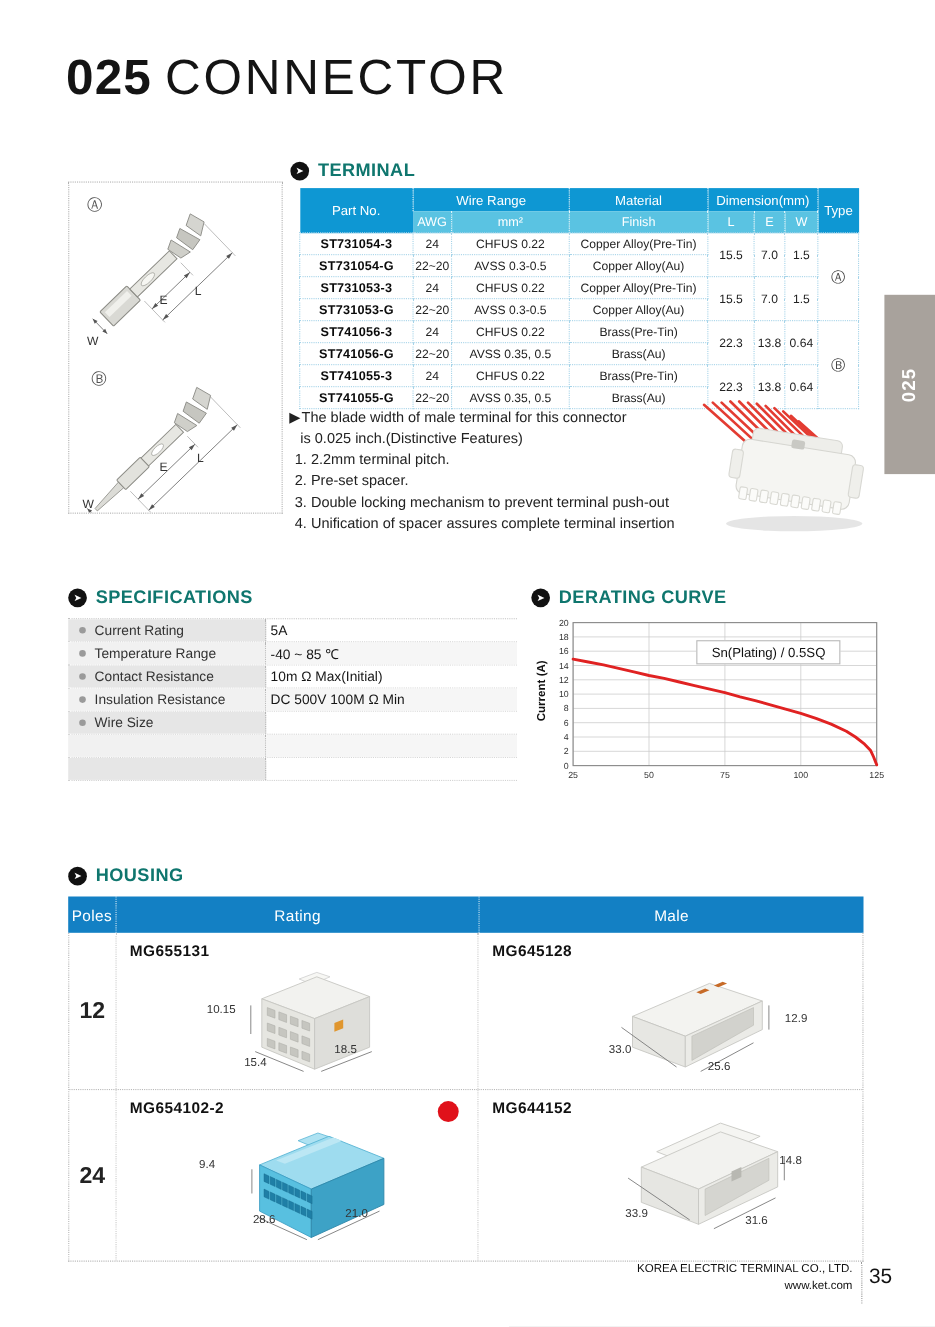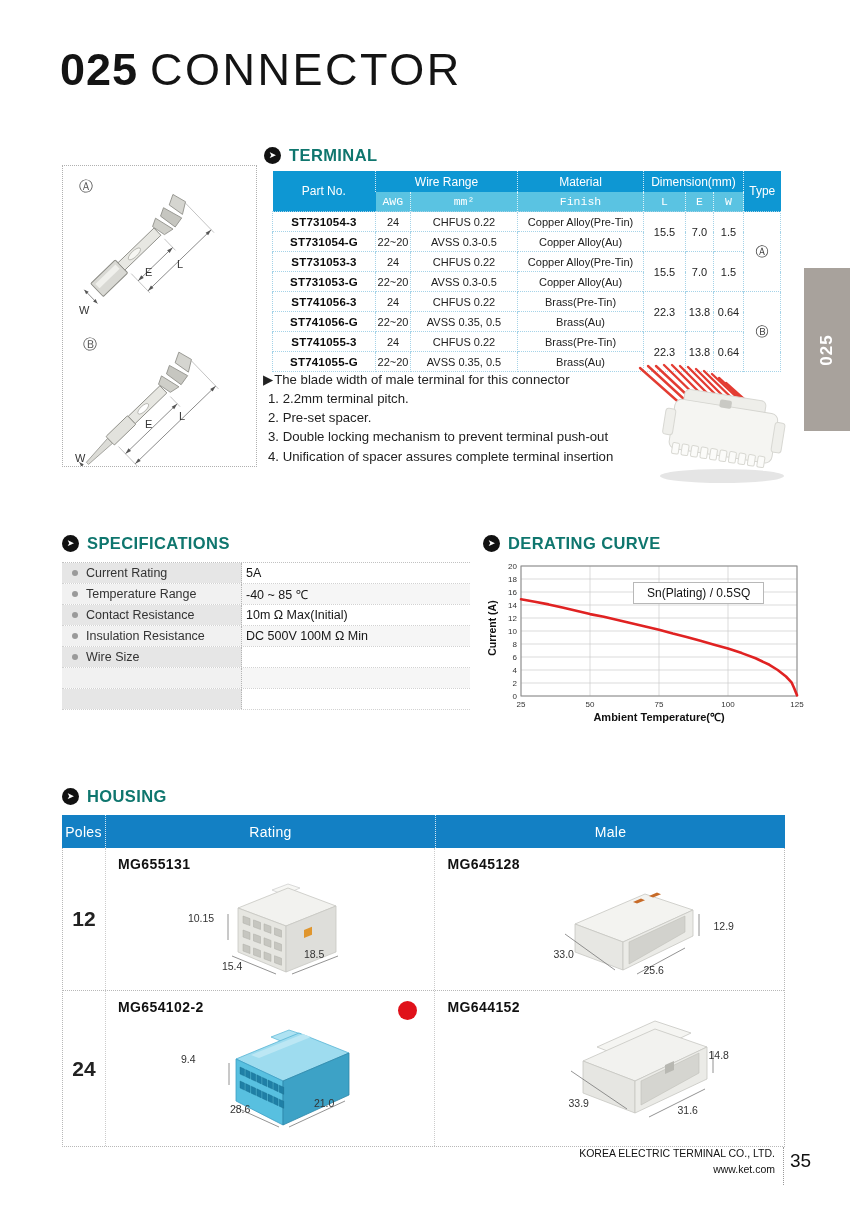--- a/index.html
+++ b/index.html
@@ -20,21 +20,21 @@
   
   .tbox{position:absolute;left:62px;top:165px;width:193px;height:300px;border:1px dotted #b0b0b0;background:#fff;}
   .tbox .circ-label{position:absolute;font-size:14px;color:#555;}
   .tbox svg{position:absolute;}
 
   
   table.tterm{position:absolute;left:272px;top:171px;width:508px;border-collapse:collapse;
               table-layout:fixed;font-size:11.5px;}
   table.tterm th{font-weight:normal;color:#fff;padding:0;}
   table.tterm .th1{background:#0e97d3;height:21px;font-size:12px;}
-  table.tterm .th2{background:#5ac3e2;height:19px;font-size:11.5px;font-family:Liberation Mono, monospace;}
+  table.tterm .th2{background:#5ac3e2;height:19px;font-size:11.5px;}
   table.tterm thead th + th{border-left:1px dotted rgba(255,255,255,.8);}
   table.tterm tbody td{border:1px dotted #a5d3e8;height:19px;text-align:center;color:#222;
                        padding:0;font-size:11px;white-space:nowrap;overflow:hidden;}
   table.tterm td.partcell{font-weight:bold;color:#0a0a0a;font-size:11.5px;letter-spacing:.2px;}
   table.tterm td.typecell{font-size:13px;color:#444;}
 
   
   .features{position:absolute;left:263px;top:370px;width:400px;font-size:13.2px;color:#222;line-height:1.45;}
   .features .l1{display:flex;}
   .features .arr{margin-right:1px;}
@@ -262,20 +262,21 @@
         <td>Brass(Au)</td>
       </tr>
     </tbody>
   </table>
 
   <div class="features">
     <div class="l1">
       <span class="arr">▶</span>
       <span>The blade width of male terminal for this connector</span>
     </div>
+    <div class="l2">is 0.025 inch.(Distinctive Features)</div>
     <div class="it">1. 2.2mm terminal pitch.</div>
     <div class="it">2. Pre-set spacer.</div>
     <div class="it">3. Double locking mechanism to prevent terminal push-out</div>
     <div class="it">4. Unification of spacer assures complete terminal insertion</div>
   </div>
 
   <svg class="cphoto" viewBox="0 0 170 122">
     <ellipse cx="100" cy="114" rx="62" ry="7" fill="rgba(0,0,0,0.10)"></ellipse>
     <g stroke="#e23228" stroke-width="2.4" stroke-linecap="round" opacity="0.95">
       <line x1="18" y1="6" x2="70" y2="52"></line>
@@ -402,21 +403,20 @@
         <text x="34" y="151" text-anchor="middle" font-size="8" fill="#333" font-family="Liberation Sans, sans-serif">25</text>
         <text x="103" y="151" text-anchor="middle" font-size="8" fill="#333" font-family="Liberation Sans, sans-serif">50</text>
         <text x="172" y="151" text-anchor="middle" font-size="8" fill="#333" font-family="Liberation Sans, sans-serif">75</text>
         <text x="241" y="151" text-anchor="middle" font-size="8" fill="#333" font-family="Liberation Sans, sans-serif">100</text>
         <text x="310" y="151" text-anchor="middle" font-size="8" fill="#333" font-family="Liberation Sans, sans-serif">125</text>
         <rect x="34" y="10" width="276" height="130" fill="none" stroke="#8a8a8a" stroke-width="1"></rect>
         <polyline points="34.0,43.2 47.8,45.8 61.6,48.4 75.4,51.6 89.2,54.8 103.0,58.1 116.8,60.7 130.6,64.0 144.4,67.2 158.2,70.5 172.0,73.7 185.8,77.6 199.6,80.9 213.4,84.8 227.2,88.7 241.0,92.6 254.8,97.1 268.6,102.3 282.4,108.8 290.7,114.0 299.0,120.5 304.5,126.3 307.2,132.2 310.0,139.3" fill="none" stroke="#e02222" stroke-width="2.6" stroke-linejoin="round" stroke-linecap="round"></polyline>
       </svg>
     <div class="legend">Sn(Plating) / 0.5SQ</div>
     <div class="ylab">Current (A)</div>
-    <div class="xlab">Ambient Temperature(℃)</div>
   </div>
 
   <div class="sec" style="left:62px;top:787px;">
     <span class="ic">➤</span>
     <span class="tl">HOUSING</span>
   </div>
 
   <div class="housing">
     <div class="hh">
       <div class="c1">Poles</div>

